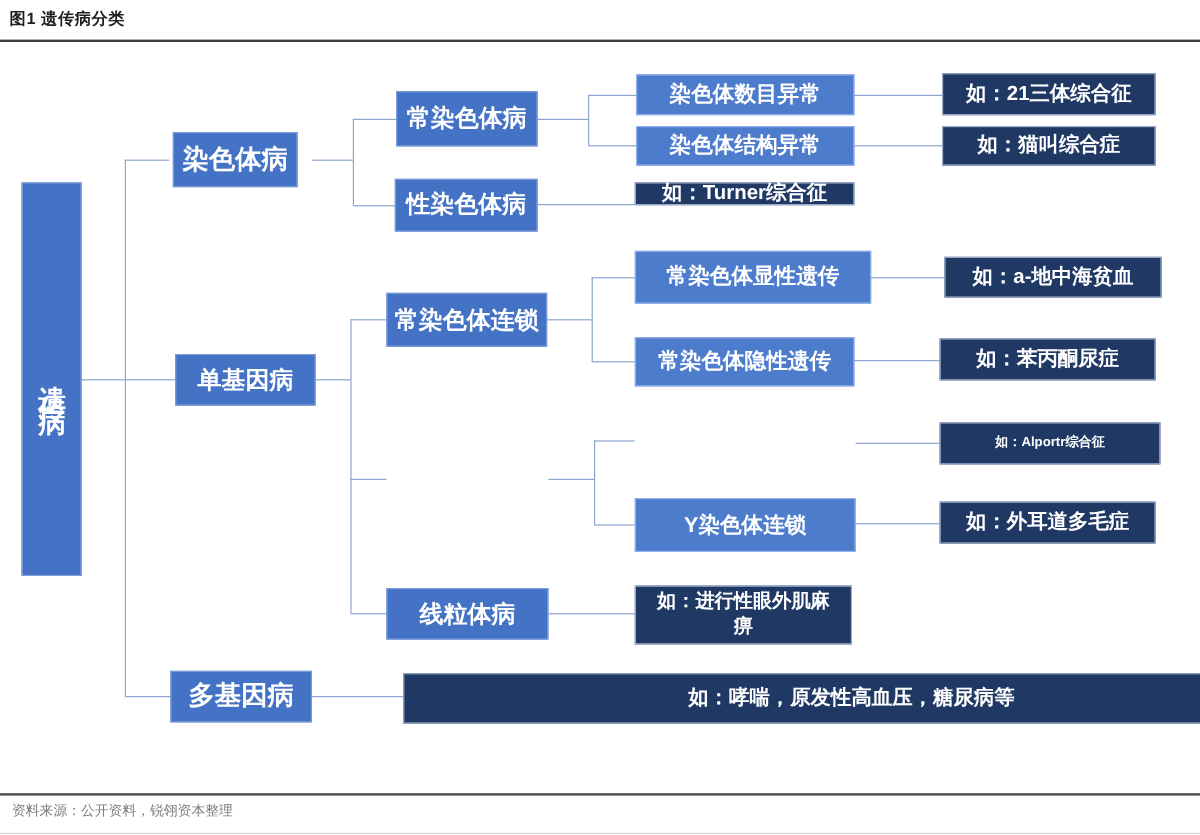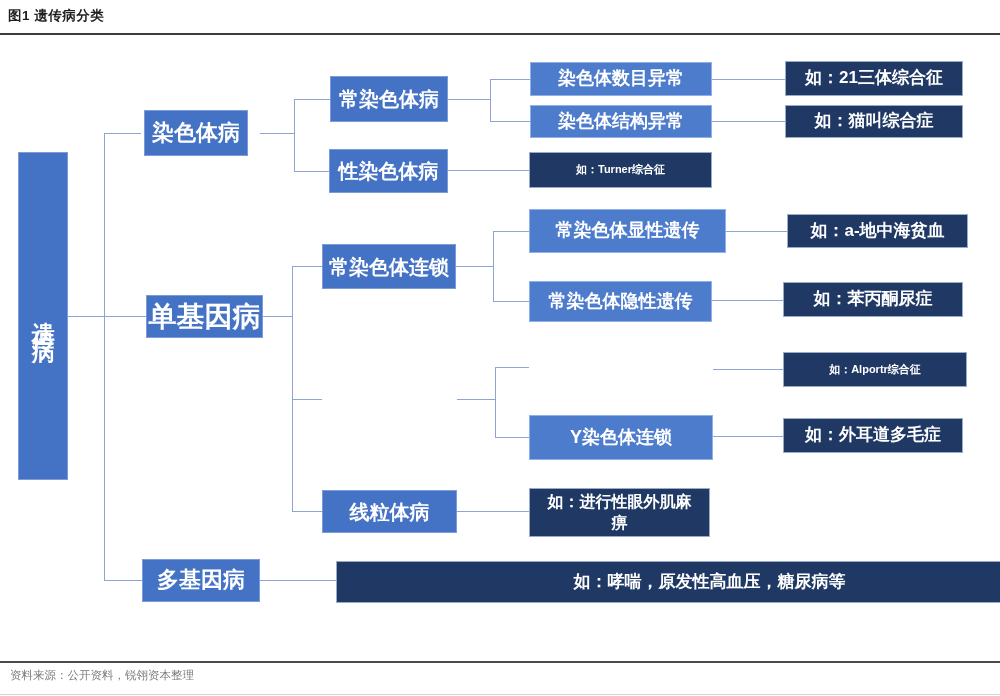--- a/index.html
+++ b/index.html
@@ -67,37 +67,37 @@
   <div class="hline" style="left:712px;top:121px;width:73px"></div>
   <div class="hline" style="left:712px;top:231px;width:75px"></div>
   <div class="hline" style="left:712px;top:300px;width:71px"></div>
   <div class="hline" style="left:713px;top:369px;width:70px"></div>
   <div class="hline" style="left:713px;top:436px;width:70px"></div>
   <div class="hline" style="left:260px;top:580px;width:76px"></div>
 
   <div class="node blue vertical" style="left:18px;top:152px;width:50px;height:328px;font-size:23px">遗传病</div>
 
   <div class="node blue" style="left:144px;top:110px;width:104px;height:46px;font-size:22px">染色体病</div>
-  <div class="node blue" style="left:146px;top:295px;width:117px;height:43px;font-size:28px">单基因病</div>
+  <div class="node blue" style="left:146px;top:295px;width:117px;height:43px;font-size:20px">单基因病</div>
   <div class="node blue" style="left:142px;top:559px;width:118px;height:43px;font-size:22px">多基因病</div>
 
   <div class="node blue" style="left:330px;top:76px;width:118px;height:46px;font-size:20px">常染色体病</div>
   <div class="node blue" style="left:329px;top:149px;width:119px;height:44px;font-size:20px">性染色体病</div>
   <div class="node blue" style="left:322px;top:244px;width:134px;height:45px;font-size:20px">常染色体连锁</div>
   <div class="node blue" style="left:322px;top:490px;width:135px;height:43px;font-size:20px">线粒体病</div>
 
   <div class="node blue-light" style="left:530px;top:105px;width:182px;height:33px;font-size:18px">染色体结构异常</div>
   <div class="node blue-light" style="left:530px;top:62px;width:182px;height:34px;font-size:18px">染色体数目异常</div>
   <div class="node blue-light" style="left:529px;top:209px;width:197px;height:44px;font-size:18px">常染色体显性遗传</div>
   <div class="node blue-light" style="left:529px;top:281px;width:183px;height:41px;font-size:18px">常染色体隐性遗传</div>
   <div class="node blue-light" style="left:529px;top:415px;width:184px;height:45px;font-size:18px">Y染色体连锁</div>
 
   <div class="node dark" style="left:785px;top:61px;width:178px;height:35px;font-size:17px">如：21三体综合征</div>
   <div class="node dark" style="left:785px;top:105px;width:178px;height:33px;font-size:17px">如：猫叫综合症</div>
-  <div class="node dark" style="left:529px;top:152px;width:183px;height:36px;font-size:11px">如：Turner综合征</div>
+  <div class="node dark" style="left:529px;top:152px;width:183px;height:19px;font-size:17px">如：Turner综合征</div>
   <div class="node dark" style="left:787px;top:214px;width:181px;height:34px;font-size:17px">如：a-地中海贫血</div>
   <div class="node dark" style="left:783px;top:282px;width:180px;height:35px;font-size:17px">如：苯丙酮尿症</div>
   <div class="node dark" style="left:783px;top:352px;width:184px;height:35px;font-size:11px">如：Alportr综合征</div>
   <div class="node dark" style="left:783px;top:418px;width:180px;height:35px;font-size:17px">如：外耳道多毛症</div>
   <div class="node dark wrap2" style="left:529px;top:488px;width:181px;height:49px;font-size:16px">如：进行性眼外肌麻痹</div>
   <div class="node dark" style="left:336px;top:561px;width:747px;height:42px;font-size:17px">如：哮喘，原发性高血压，糖尿病等</div>
 
   <div class="rule rule-footer"></div>
   <div class="footer-text">资料来源：公开资料，锐翎资本整理</div>
   <div class="rule rule-bottom"></div>

